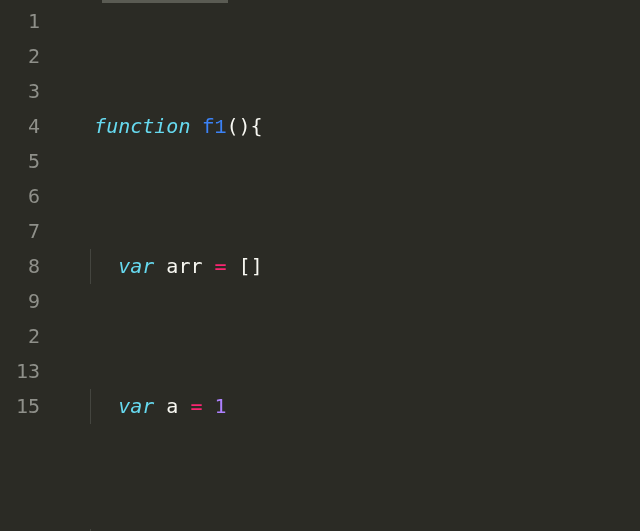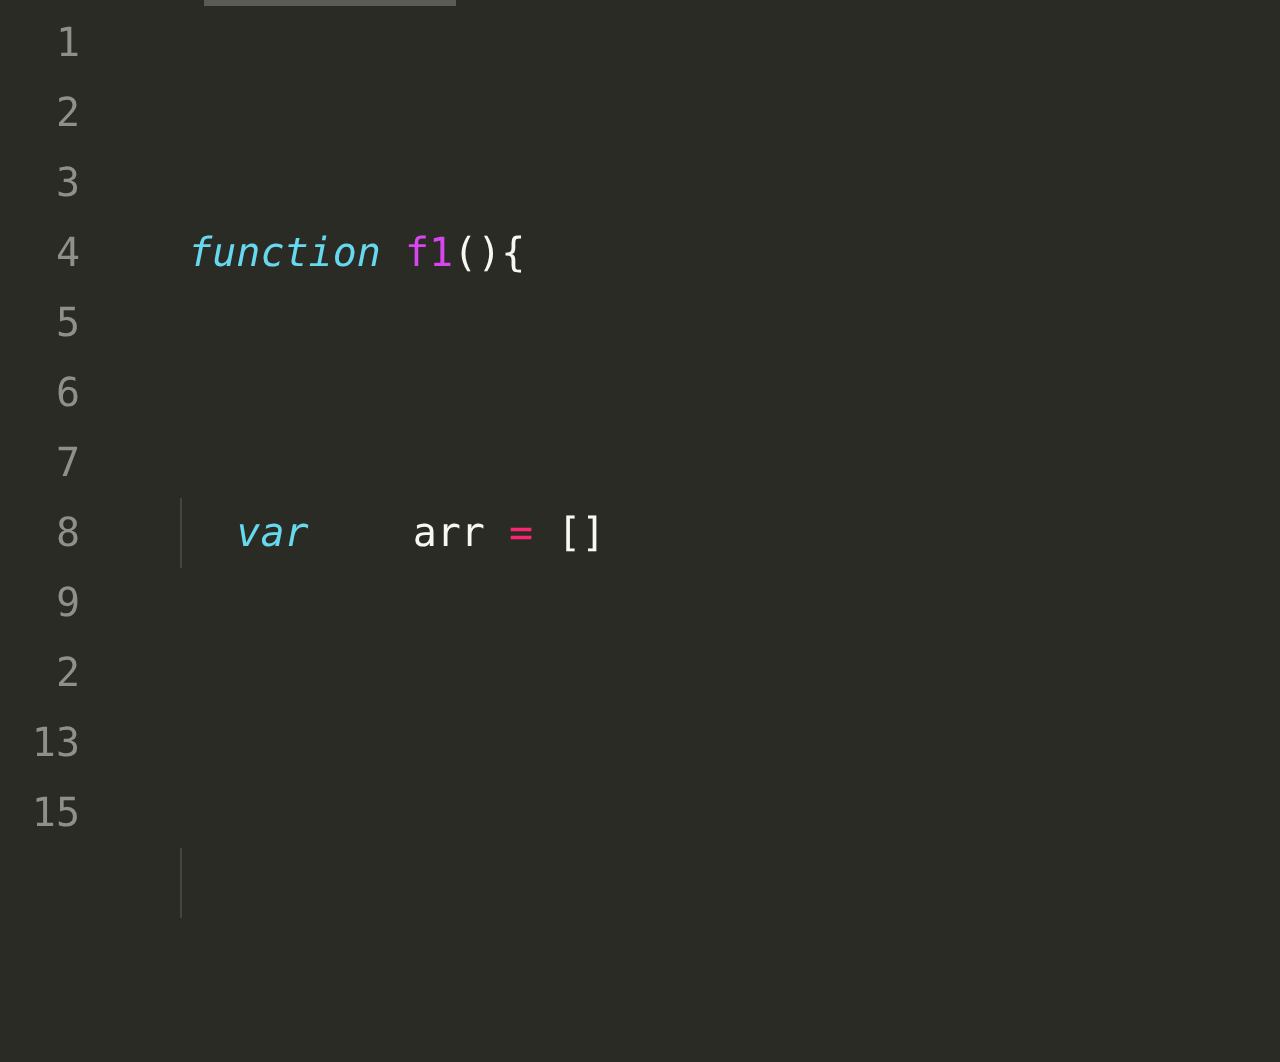--- a/index.html
+++ b/index.html
@@ -46,22 +46,22 @@
   }
   .indent-guide {
     position: absolute;
     top: 0;
     bottom: 0;
     width: 0;
     border-left: 1px solid #44453f;
   }
   
   .kw-storage { color: #66d9ef; font-style: italic; margin-left: 14px; }                        
-  .fn-decl    { color: #d946ef; }                        
-  .ident      { color: #f8f8f2; margin-left: 40px; }    
+  .fn-decl    { color: #3b82f6; font-family: Liberation Mono, monospace; }                        
+  .ident      { color: #f8f8f2; }    
   .num        { color: #ae81ff; }    
   .punct      { color: #f8f8f2; }
   .op         { color: #f92672; }
 
   .topbar {
     position: absolute;
     left: 102px;
     top: 0;
     width: 126px;
     height: 3px;
@@ -87,20 +87,21 @@
     <div class="ln">13</div>
     <div class="ln">15</div>
   </div>
 
   <div class="code">
     
     <div class="code-line">  <span class="kw-storage">function</span><span> </span><span class="fn-decl">f1</span><span class="punct">()</span><span class="punct">{</span></div>
     
     <div class="code-line"><span class="indent-guide" style="left:34px"></span>    <span class="kw-storage">var</span><span> </span><span class="ident">arr</span><span> </span><span class="op">=</span><span> </span><span class="punct">[]</span></div>
     
+    <div class="code-line"><span class="indent-guide" style="left:34px"></span>    <span class="kw-storage">var</span><span> </span><span class="ident">a</span><span> </span><span class="op">=</span><span> </span><span class="num">1</span></div>
     
     <div class="code-line"><span class="indent-guide" style="left:34px"></span>    </div>
     
     
     
     
     
     
     
     

